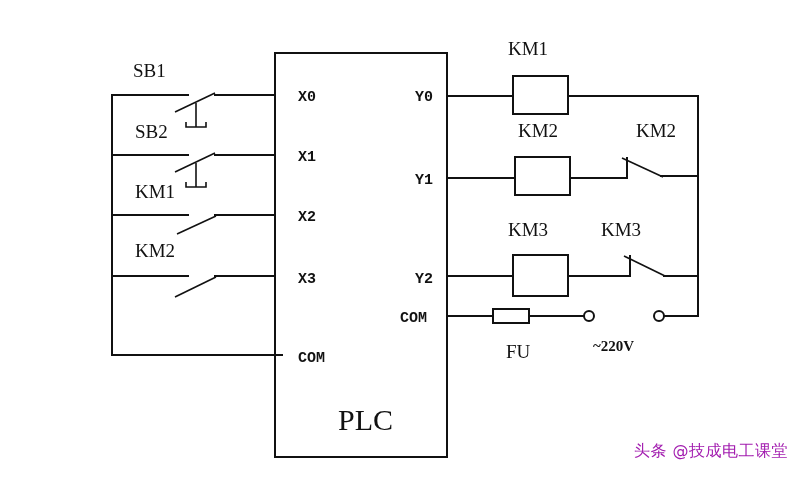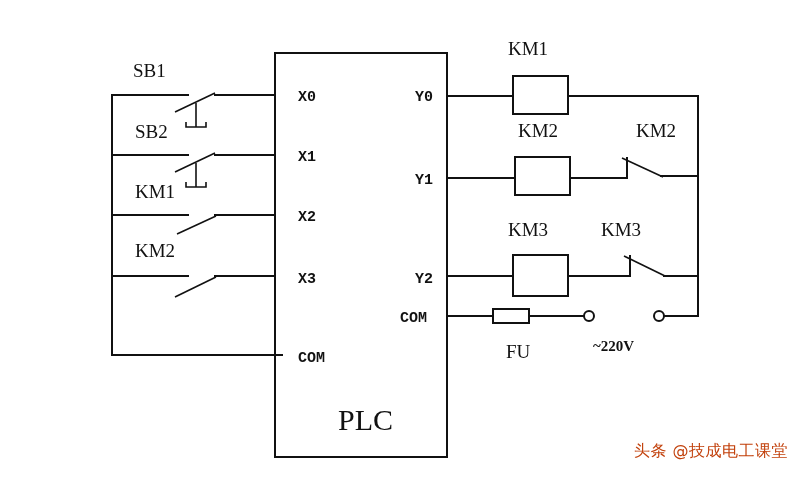--- a/index.html
+++ b/index.html
@@ -4,21 +4,21 @@
   <style>
     html, body { margin: 0; padding: 0; background: #ffffff; }
     body { width: 802px; height: 480px; overflow: hidden; position: relative; }
     #diagram { position: absolute; left: 0; top: 0; }
     .wire { stroke: #111; stroke-width: 2; fill: none; stroke-linecap: square; }
     .thin { stroke: #111; stroke-width: 1.6; fill: none; }
     .lbl-serif { font-family: "Liberation Serif", "DejaVu Serif", serif; font-size: 19px; fill: #111; }
     .lbl-mono { font-family: "Liberation Mono", "DejaVu Sans Mono", monospace; font-size: 15px; fill: #111; font-weight: bold; }
     .lbl-plc { font-family: "Liberation Serif", "DejaVu Serif", serif; font-size: 30px; fill: #111; }
     .lbl-small { font-family: "Liberation Serif", "DejaVu Serif", serif; font-size: 15px; fill: #111; font-weight: bold; }
-    .watermark { position: absolute; right: 14px; bottom: 18px; font-family: "DejaVu Sans", sans-serif; font-size: 16px; color: #c2410c; letter-spacing: 0.5px; }
+    .watermark { position: absolute; right: 14px; bottom: 18px; font-family: "DejaVu Sans", sans-serif; font-size: 16px; color: #a21caf; letter-spacing: 0.5px; }
   </style>
 </head>
 <body>
 
 <svg id="diagram" width="802" height="480" viewBox="0 0 802 480">
 
   <line class="wire" x1="112" y1="95" x2="112" y2="355"></line>
 
   <g>
     <line class="wire" x1="112" y1="95" x2="188" y2="95"></line>

